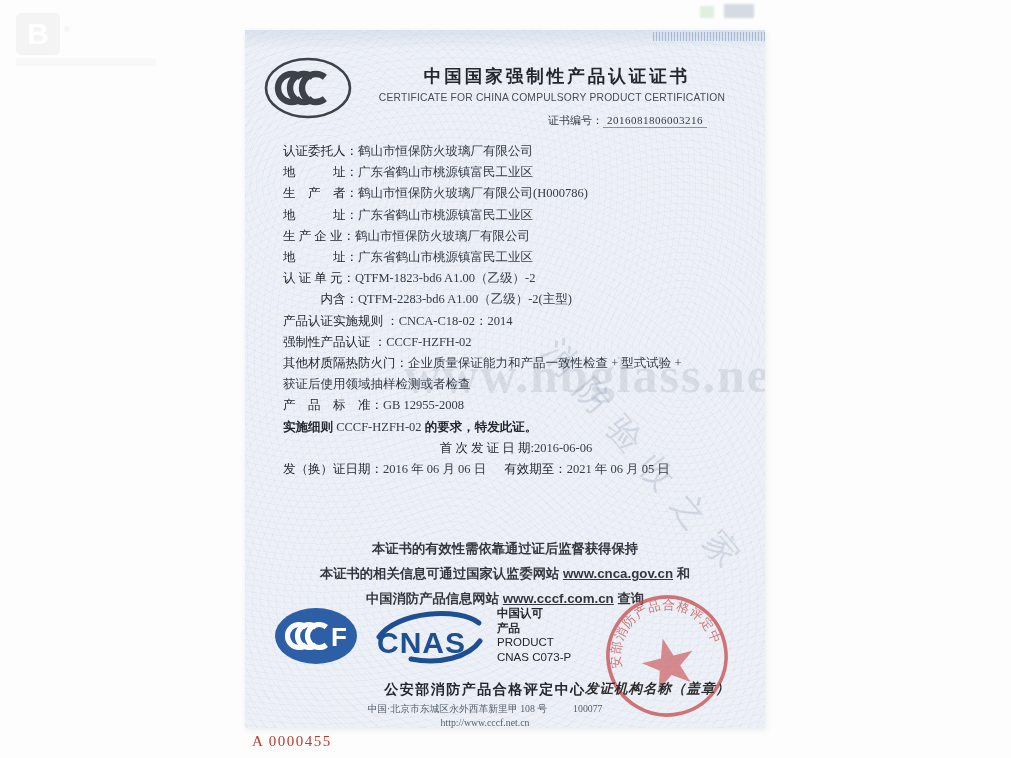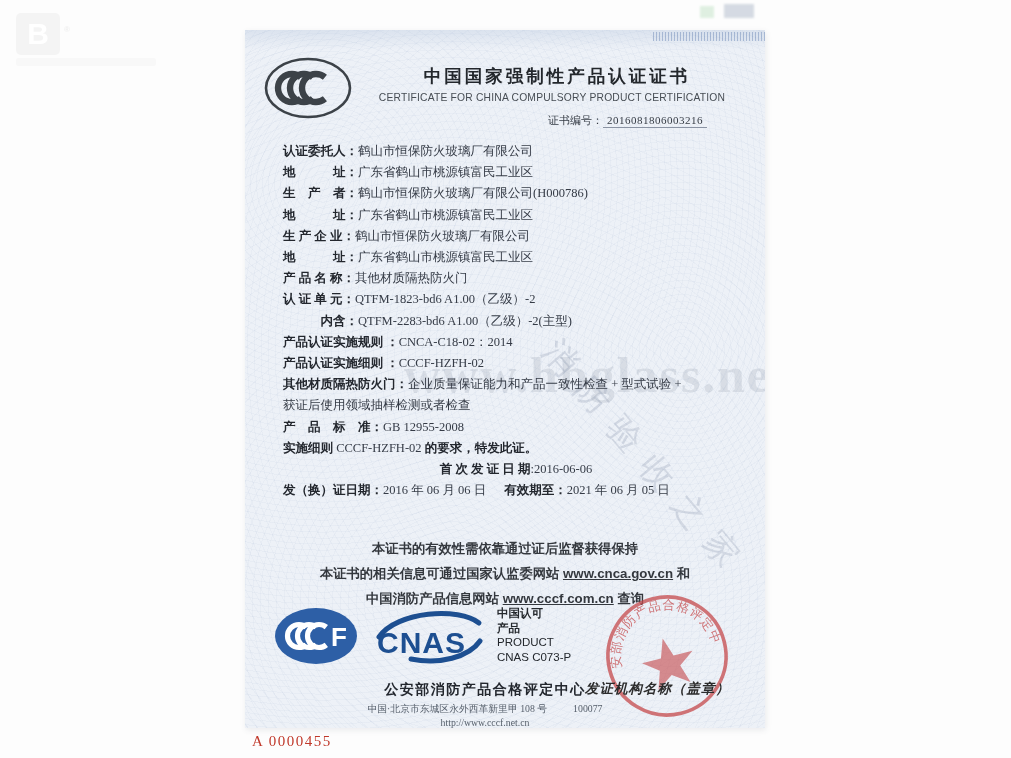--- a/index.html
+++ b/index.html
@@ -40,21 +40,21 @@
   .title-zh{position:absolute;left:110px;right:6px;top:34px;text-align:center;font-size:17.5px;
     font-weight:bold;letter-spacing:3px;color:#23272c;}
   .title-en{position:absolute;left:96px;right:2px;top:62px;text-align:center;
     font-family:"Liberation Sans",sans-serif;font-size:10.3px;color:#474d54;letter-spacing:.2px;}
   .cert-no-line{position:absolute;right:58px;top:83px;font-size:11px;color:#353b44;}
   .cert-no-line .num{border-bottom:1px solid #8a93a3;padding:0 4px 1px 4px;letter-spacing:.5px;}
 
   
   .fields{position:absolute;left:38px;top:111px;width:466px;font-size:12.5px;line-height:21.2px;color:#2d323c;}
   .frow{white-space:nowrap;}
-  .frow .lab{font-weight:bold;color:#23272e;text-align:right;}
+  .frow .lab{font-weight:normal;color:#23272e;text-align:right;}
   .frow .val{color:#353b46;}
   .row-center{text-align:center;}
   .bzh{font-weight:bold;color:#23272e;}
   .gap{display:inline-block;width:18px;}
 
   
   .notes{position:absolute;left:0;right:0;top:506px;text-align:center;
     font-family:"Liberation Sans",sans-serif;font-weight:bold;font-size:13.3px;color:#34383e;line-height:25px;}
   .notes .url{font-weight:bold;text-decoration:underline;}
 
@@ -112,25 +112,24 @@
       <span class="lab">证书编号：</span><span class="num">2016081806003216</span>
     </div>
 
     <div class="fields">
       <div class="frow"><span class="lab">认证委托人：</span><span class="val">鹤山市恒保防火玻璃厂有限公司</span></div>
       <div class="frow"><span class="lab">地　　　址：</span><span class="val">广东省鹤山市桃源镇富民工业区</span></div>
       <div class="frow"><span class="lab">生　产　者：</span><span class="val">鹤山市恒保防火玻璃厂有限公司(H000786)</span></div>
       <div class="frow"><span class="lab">地　　　址：</span><span class="val">广东省鹤山市桃源镇富民工业区</span></div>
       <div class="frow"><span class="lab">生 产 企 业：</span><span class="val">鹤山市恒保防火玻璃厂有限公司</span></div>
       <div class="frow"><span class="lab">地　　　址：</span><span class="val">广东省鹤山市桃源镇富民工业区</span></div>
-      <div class="frow"><span class="lab">产 品 名 称：</span><span class="val">其他材质隔热防火门</span></div>
       <div class="frow"><span class="lab">认 证 单 元：</span><span class="val">QTFM-1823-bd6 A1.00（乙级）-2</span></div>
       <div class="frow"><span class="lab">　　　内含：</span><span class="val">QTFM-2283-bd6 A1.00（乙级）-2(主型)</span></div>
       <div class="frow"><span class="lab">产品认证实施规则 ：</span><span class="val">CNCA-C18-02：2014</span></div>
-      <div class="frow"><span class="lab">产品认证实施细则 ：</span><span class="val">CCCF-HZFH-02</span></div>
+      <div class="frow"><span class="lab">强制性产品认证 ：</span><span class="val">CCCF-HZFH-02</span></div>
       <div class="frow"><span class="lab">其他材质隔热防火门：</span><span class="val">企业质量保证能力和产品一致性检查 + 型式试验 +</span></div>
       <div class="frow"><span class="val">获证后使用领域抽样检测或者检查</span></div>
       <div class="frow"><span class="lab">产　品　标　准：</span><span class="val">GB 12955-2008</span></div>
       <div class="frow"><span class="bzh">实施细则</span><span class="val"> CCCF-HZFH-02 </span><span class="bzh">的要求，特发此证。</span></div>
       <div class="frow row-center"><span class="lab">首 次 发 证 日 期</span><span class="val">:2016-06-06</span></div>
       <div class="frow"><span class="lab">发（换）证日期：</span><span class="val">2016 年 06 月 06 日</span><span class="gap"></span><span class="lab">有效期至：</span><span class="val">2021 年 06 月 05 日</span></div>
     </div>
 
     <div class="notes">
       <div>本证书的有效性需依靠通过证后监督获得保持</div>

